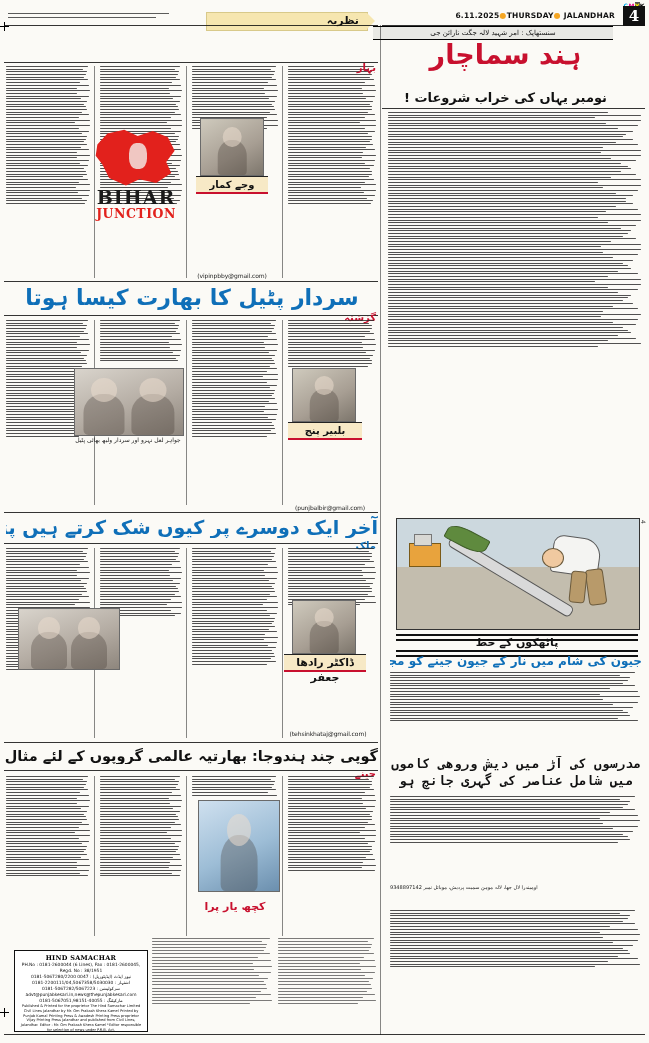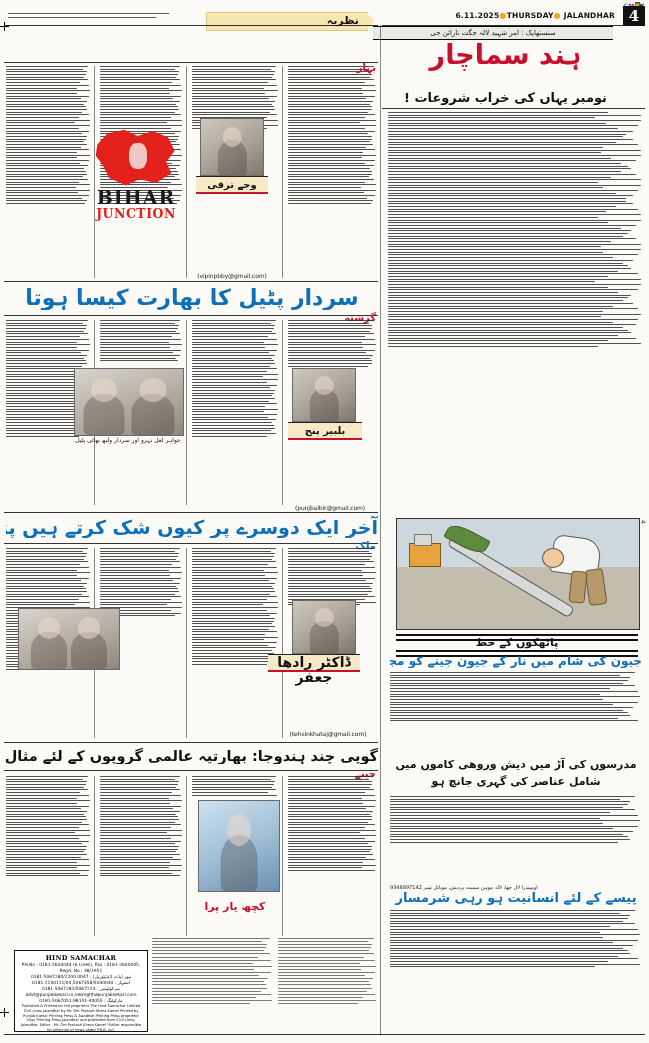--- a/index.html
+++ b/index.html
@@ -532,21 +532,21 @@
         <div class="inner"></div>
       </div>
     <div class="b1">BIHAR</div>
     <div class="b2">JUNCTION</div>
   </div>
 
   <div class="photo tone2" style="position:absolute;left:200px;top:118px;width:62px;height:56px;">
     <div class="head"></div>
       <div class="face"></div>
   </div>
-  <div class="achip" style="position:absolute;left:196px;top:176px;width:72px;height:15px;line-height:15px;">وجے ترقی</div>
+  <div class="achip" style="position:absolute;left:196px;top:176px;width:72px;height:15px;line-height:15px;">وجے کمار</div>
   <div class="email" style="position:absolute;left:186px;top:272px;width:92px;">(vipinpbby@gmail.com)</div>
 
   <div class="rule" style="position:absolute;left:4px;top:281px;width:374px;"></div>
 
   <div class="hl" style="position:absolute;left:6px;top:285px;width:372px;font-size:22px;">سردار پٹیل کا بھارت کیسا ہوتا</div>
   <div class="rule" style="position:absolute;left:4px;top:315px;width:374px;"></div>
 
   <div class="small-ttl redttl" style="position:absolute;left:288px;top:312px;width:88px;font-size:10px;">گزشتہ</div>
 
   <div class="colwrap" style="left:6px;top:320px;width:84px;">
@@ -875,21 +875,21 @@
     <div class="head" style="left:30%;width:36%;"></div>
       <div class="face" style="left:30%;width:22%;"></div>
     <div class="head" style="left:70%;width:36%;"></div>
       <div class="face" style="left:70%;width:22%;"></div>
   </div>
 
   <div class="photo tone2" style="position:absolute;left:292px;top:600px;width:62px;height:52px;">
       <div class="head"></div>
       <div class="face"></div>
     </div>
-  <div class="achip" style="position:absolute;left:268px;top:654px;width:92px;height:15px;line-height:15px;font-size:14px;">ڈاکٹر رادھا جعفر</div>
+  <div class="achip" style="position:absolute;left:284px;top:654px;width:82px;height:15px;line-height:15px;font-size:11px;">ڈاکٹر رادھا جعفر</div>
   <div class="email" style="position:absolute;left:280px;top:730px;width:96px;">(tehsinkhataj@gmail.com)</div>
 
   <div class="rule" style="position:absolute;left:4px;top:742px;width:374px;"></div>
 
   <div class="hl hl-blk" style="position:absolute;left:4px;top:748px;width:374px;font-size:14.5px;color:#111;">گوپی چند ہندوجا: بھارتیہ عالمی گروپوں کے لئے مثال قائم کرنے والے کاروباری</div>
   <div class="rule" style="position:absolute;left:4px;top:770px;width:374px;"></div>
 
   <div class="small-ttl redttl" style="position:absolute;left:288px;top:768px;width:88px;font-size:10px;">جینے</div>
 
   <div class="colwrap" style="left:6px;top:776px;width:84px;">
@@ -1139,21 +1139,21 @@
         <i style="width:89%"></i>
         <i style="width:97%"></i>
         <i style="width:93%"></i>
         <i style="width:95%"></i>
         <i style="width:96%"></i>
         <i style="width:91%"></i>
         <i style="width:99%"></i>
       </div>
     </div>
 
-  <div class="hl hl-blk" style="position:absolute;left:390px;top:756px;width:252px;font-size:11px;line-height:17px;white-space:normal;">مدرسوں کی آڑ میں دیش وروھی کاموں میں شامل عناصر کی گہری جانچ ہو</div>
+  <div class="hl hl-blk" style="position:absolute;left:390px;top:756px;width:252px;font-size:13px;line-height:17px;white-space:normal;font-family:Liberation Mono, monospace;">مدرسوں کی آڑ میں دیش وروھی کاموں میں شامل عناصر کی گہری جانچ ہو</div>
   <div class="colwrap" style="left:390px;top:796px;width:250px;">
       <div class="scr dense" id="r2">
         <i style="width:98%"></i>
         <i style="width:92%"></i>
         <i style="width:96%"></i>
         <i style="width:95%"></i>
         <i style="width:93%"></i>
         <i style="width:98%"></i>
         <i style="width:88%"></i>
         <i style="width:99%"></i>
@@ -1164,21 +1164,20 @@
         <i style="width:89%"></i>
         <i style="width:97%"></i>
         <i style="width:93%"></i>
         <i style="width:95%"></i>
         <i style="width:96%"></i>
         <i style="width:91%"></i>
       </div>
     </div>
   <div class="cap" style="position:absolute;left:390px;top:884px;width:250px;text-align:left;font-size:5px;">اومیندرا لال جھا، لالہ موہن سمیت پردیش، موبائل نمبر 9348897142</div>
 
-  <div class="hl" style="position:absolute;left:390px;top:890px;width:252px;font-size:13px;">پیسے کے لئے انسانیت ہو رہی شرمسار</div>
   <div class="colwrap" style="left:390px;top:910px;width:250px;">
       <div class="scr dense" id="r3">
         <i style="width:98%"></i>
         <i style="width:92%"></i>
         <i style="width:96%"></i>
         <i style="width:95%"></i>
         <i style="width:93%"></i>
         <i style="width:98%"></i>
         <i style="width:88%"></i>
         <i style="width:99%"></i>

